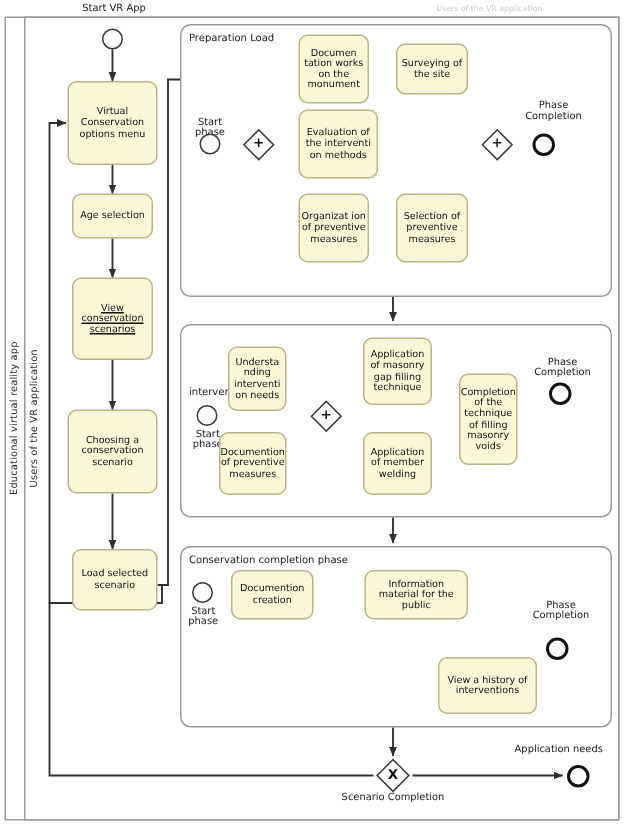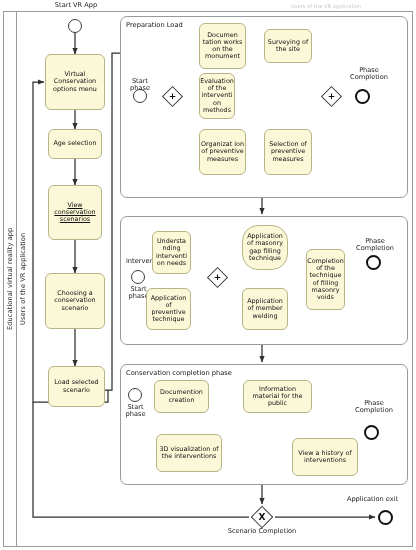--- a/index.html
+++ b/index.html
@@ -123,66 +123,65 @@
 
   <div class="cap" style="left:124px;top:78px;width:32px;">Start phase</div>
   <div class="evstart" style="left:133px;top:89px;width:14px;height:14px;"></div>
 
   <div class="gw" style="left:165px;top:89px;width:15px;height:15px;"></div>
   <div class="gwmark" style="left:165px;top:89px;width:15px;height:15px;">+</div>
 
   <div class="task" style="left:199px;top:23px;width:47px;height:46px;">Documen tation works on the monument</div>
   <div class="task" style="left:264px;top:29px;width:48px;height:34px;">Surveying of the site</div>
 
-  <div class="task" style="left:199px;top:73px;width:36px;height:46px;text-align:center;">Evaluation of the interventi on methods</div>
+  <div class="task" style="left:199px;top:73px;width:53px;height:46px;text-align:center;">Evaluation of the interventi on methods</div>
 
   <div class="task" style="left:199px;top:129px;width:47px;height:46px;">Organizat ion of preventive measures</div>
   <div class="task" style="left:264px;top:129px;width:48px;height:46px;">Selection of preventive measures</div>
 
   <div class="gw" style="left:324px;top:89px;width:15px;height:15px;"></div>
   <div class="gwmark" style="left:324px;top:89px;width:15px;height:15px;">+</div>
 
   <div class="cap" style="left:340px;top:67px;width:58px;">Phase Completion</div>
   <div class="evend" style="left:355px;top:89px;width:15px;height:15px;"></div>
 
   <div class="phase" style="left:120px;top:216px;width:288px;height:129px;"></div>
   <div class="phase-title" style="left:126px;top:221px;margin-top:36px;">intervention Phase</div>
 
   <div class="evstart" style="left:131px;top:270px;width:14px;height:14px;"></div>
   <div class="cap" style="left:122px;top:286px;width:33px;">Start phase</div>
 
   <div class="task" style="left:152px;top:231px;width:39px;height:43px;">Understa nding interventi on needs</div>
-  <div class="task" style="left:146px;top:288px;width:45px;height:42px;">Application of preventive technique</div>
+  <div class="task" style="left:146px;top:288px;width:45px;height:42px;">Documention of preventive measures</div>
 
   <div class="gw" style="left:210px;top:270px;width:15px;height:15px;"></div>
   <div class="gwmark" style="left:210px;top:270px;width:15px;height:15px;">+</div>
 
-  <div class="task" style="left:242px;top:225px;width:46px;height:45px;border-radius:16px;">Application of masonry gap filling technique</div>
+  <div class="task" style="left:242px;top:225px;width:46px;height:45px;">Application of masonry gap filling technique</div>
   <div class="task" style="left:242px;top:288px;width:46px;height:42px;">Application of member welding</div>
 
   <div class="task" style="left:306px;top:249px;width:39px;height:61px;">Completion of the technique of filling masonry voids</div>
 
   <div class="cap" style="left:346px;top:238px;width:58px;">Phase Completion</div>
   <div class="evend" style="left:366px;top:255px;width:15px;height:15px;"></div>
 
   <div class="phase" style="left:120px;top:364px;width:288px;height:121px;"></div>
   <div class="phase-title" style="left:126px;top:369px;">Conservation completion phase</div>
 
   <div class="evstart" style="left:128px;top:388px;width:14px;height:14px;"></div>
   <div class="cap" style="left:119px;top:404px;width:33px;">Start phase</div>
 
   <div class="task" style="left:154px;top:380px;width:55px;height:33px;">Documention creation</div>
-  <div class="task" style="left:156px;top:434px;width:66px;height:38px;">3D visualization of the interventions</div>
 
   <div class="task" style="left:243px;top:380px;width:69px;height:33px;">Information material for the public</div>
   <div class="task" style="left:292px;top:438px;width:66px;height:38px;">View a history of interventions</div>
 
   <div class="cap" style="left:345px;top:400px;width:58px;">Phase Completion</div>
   <div class="evend" style="left:364px;top:425px;width:15px;height:15px;"></div>
 
   <div class="gw" style="left:254px;top:509px;width:16px;height:16px;"></div>
   <div class="gwmark" style="left:254px;top:509px;width:16px;height:16px;">X</div>
   <div class="cap" style="left:222px;top:528px;width:80px;">Scenario Completion</div>
 
-  <div class="cap" style="left:340px;top:496px;width:65px;">Application exit</div>
+  <div class="cap" style="left:340px;top:496px;width:65px;">Application needs</div>
   <div class="evend" style="left:378px;top:510px;width:15px;height:15px;"></div>
 
 </div>
 
 </body></html>

